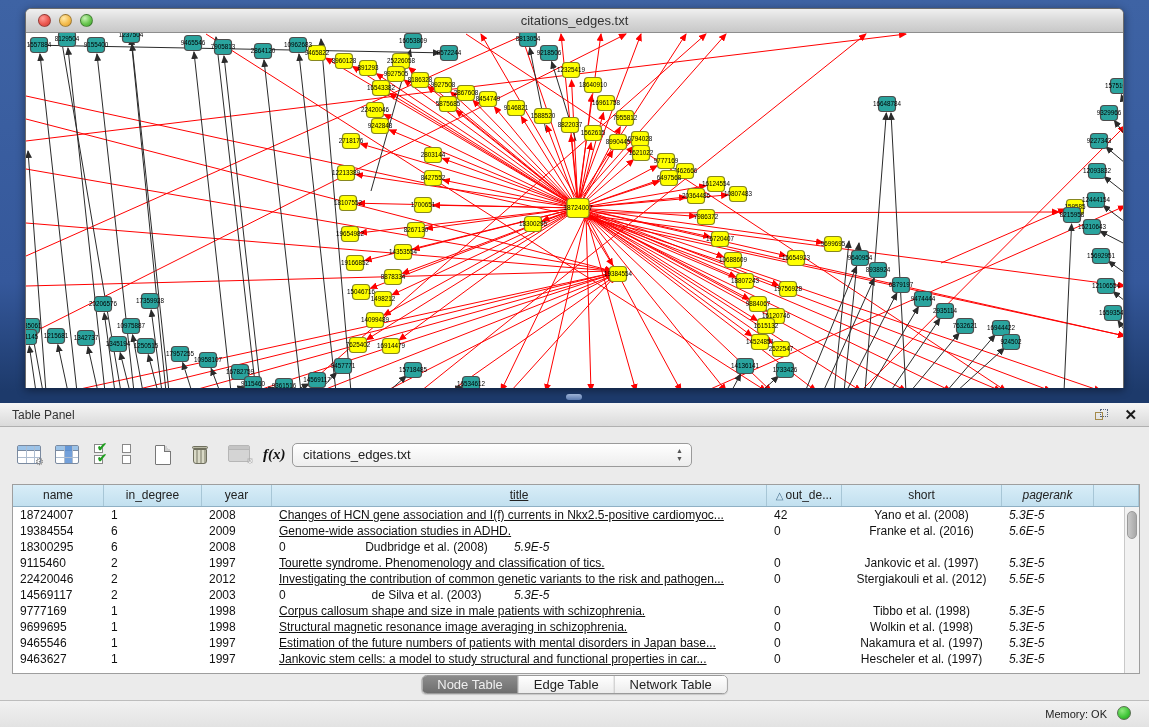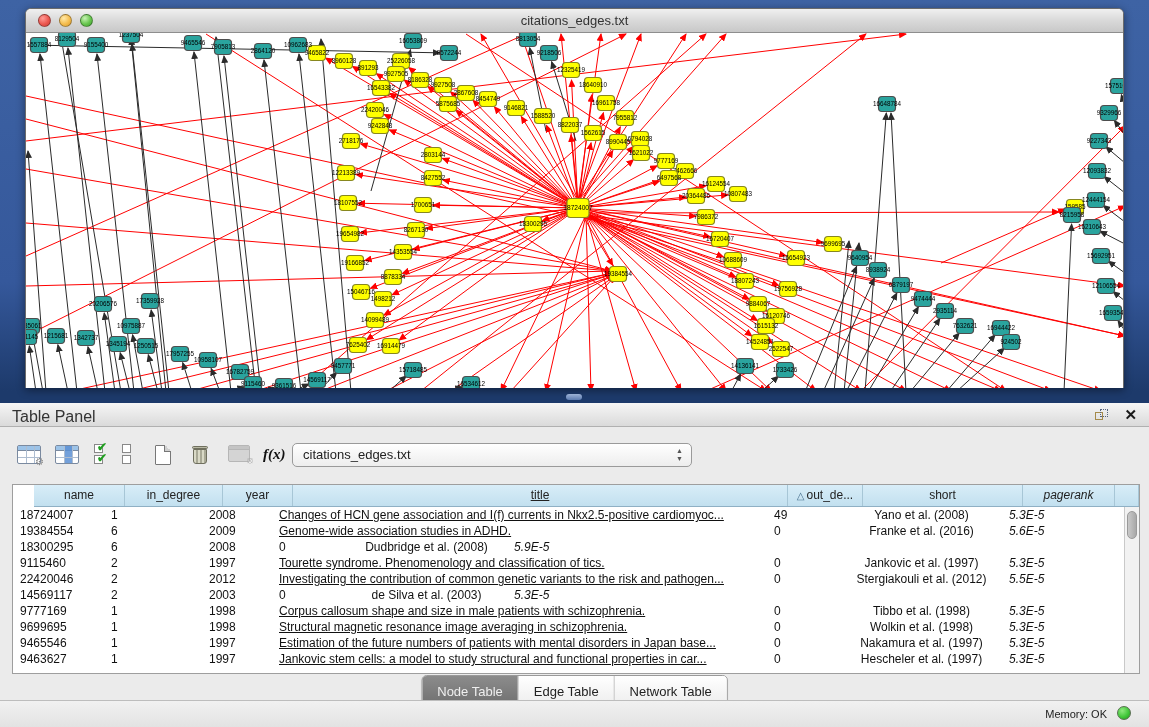--- a/index.html
+++ b/index.html
@@ -19,21 +19,21 @@
   .light.yellow { background:radial-gradient(circle at 35% 30%, #ffe9a8, #f5bd4f 55%, #d99a2b); }
   .light.green { background:radial-gradient(circle at 35% 30%, #c7f2b4, #68c64f 55%, #3f9e2f); }
   .canvas-wrap { position:absolute; left:0; top:24px; width:1097px; height:355px; background:#fff; overflow:hidden; }
   svg text { font-family:"Liberation Sans", sans-serif; }
   .splitter-handle { position:absolute; left:566px; top:394px; width:16px; height:6px; border-radius:3px;
     background:linear-gradient(180deg,#9db3d6,#5d7cb0); }
 
   
   .panel-header { position:absolute; left:0; top:403px; width:1149px; height:24px;
     background:linear-gradient(180deg,#f6f6f6,#dadada); border-bottom:1px solid #b0b0b0; }
-  .panel-header .ph-title { position:absolute; left:12px; top:5px; font-size:16px; color:#333;text-align:right; }
+  .panel-header .ph-title { position:absolute; left:12px; top:5px; font-size:12px; color:#333;text-align:right; }
   .float-icon { position:absolute; right:40px; top:6px; width:14px; height:13px; }
   .float-icon .sq1 { position:absolute; left:0; top:3px; width:8px; height:8px; border:1.5px solid #a58a4a; background:transparent; }
   .float-icon .sq2 { position:absolute; left:5px; top:0; width:8px; height:8px; border:1.5px dotted #55637d; }
   .close-x { position:absolute; right:12px; top:4px; font-size:15px; font-weight:bold; color:#1a1a1a; line-height:15px; }
 
   .panel-body { position:absolute; left:0; top:427px; width:1149px; height:273px; background:#ebebeb; }
 
   
   .toolbar { position:absolute; left:0; top:16px; height:32px; width:100%; }
   .tb-icon { position:absolute; top:2px; }
@@ -63,32 +63,32 @@
   .tblx-ic .hdr { position:absolute; left:0; top:0; right:0; height:4px; background:#b0b0b0; border-bottom:1px solid #9a9a9a; }
   .tblx-ic .x { position:absolute; right:-4px; bottom:-5px; font-size:9px; color:#888; }
   .fx-ic { font-family:"Liberation Serif", serif; font-style:italic; font-weight:bold; font-size:15px; color:#111; }
   .tbl-select { position:absolute; left:292px; top:0px; width:400px; height:24px; border:1px solid #9a9a9a; border-radius:5px;
     background:linear-gradient(180deg,#ffffff,#ededed); font-size:13px; color:#222; line-height:22px; padding-left:10px; }
   .tbl-select .stepper { position:absolute; right:8px; top:3px; display:flex; flex-direction:column; align-items:center; color:#555; }
   .tbl-select .stepper span { font-size:7px; line-height:8px; }
 
   
   .table-box { position:absolute; left:12px; top:57px; width:1128px; height:190px; background:#fff; border:1px solid #9e9e9e; }
-  .thead { display:flex; height:22px; background:linear-gradient(180deg,#d8edf8,#c2e0ef); border-bottom:1px solid #8fb0c4;margin-left:21px; }
+  .thead { display:flex; height:22px; background:linear-gradient(180deg,#d8edf8,#c2e0ef); border-bottom:1px solid #8fb0c4; }
   .th { font-size:12px; color:#222; text-align:center; line-height:21px; border-right:1px solid #a7c6d6; overflow:hidden; white-space:nowrap; }
   .sort-tri { color:#48708e; font-size:10px; margin-right:2px; }
   .trow { display:flex; height:16px; }
   .td { font-size:12px; color:#111; line-height:16px; white-space:nowrap; overflow:hidden; padding-left:7px; border-right:1px solid transparent; }
   .c0{width:91px;} .c1{width:98px;} .c2{width:70px;} .c3{width:495px;text-decoration:underline;} .c4{width:75px;} .c5{width:160px; text-align:center; padding-left:0;} .c6{width:92px;font-style:italic;} .c7{flex:1;}
   .vscroll { position:absolute; right:0px; top:22px; bottom:0; width:15px; background:#f2f2f2; border-left:1px solid #c9c9c9; }
   .vthumb { position:absolute; left:2px; top:4px; width:10px; height:28px; border-radius:5px; background:linear-gradient(90deg,#c9c9c9,#a8a8a8); border:1px solid #9a9a9a; }
 
   
   .tabs { position:absolute; left:50%; transform:translateX(-50%); top:248px; display:flex; border:1px solid #9a9a9a; border-radius:5px; overflow:hidden; background:#fff; box-shadow:0 1px 1px rgba(0,0,0,.15); }
-  .tab { font-size:13px; padding:8px 15px; color:#222; background:linear-gradient(180deg,#ffffff,#ececec); border-right:1px solid #b5b5b5; cursor:default; }
+  .tab { font-size:13px; padding:1px 15px; color:#222; background:linear-gradient(180deg,#ffffff,#ececec); border-right:1px solid #b5b5b5; cursor:default; }
   .tab:last-child { border-right:none; }
   .tab.active { background:linear-gradient(180deg,#8c8c8c,#6e6e6e); color:#efefef; }
 
   
   .statusbar { position:absolute; left:0; top:700px; width:1149px; height:44px;
     background:linear-gradient(180deg,#f1f1f1,#d9d9d9); border-top:1px solid #bdbdbd; }
   .mem-label { position:absolute; right:42px; top:7px; font-size:11px; color:#222; }
   .mem-dot { position:absolute; right:18px; top:5px; width:14px; height:14px; border-radius:50%;
     background:radial-gradient(circle at 35% 30%, #8ee97e, #3cc435 60%, #2a8f25); border:1px solid #57704f; }
 </style>
@@ -596,21 +596,21 @@
         <div class="th c5">short</div>
         <div class="th c6">pagerank</div>
         <div class="th c7"></div>
       </div>
     <div id="tbody">
         <div class="trow">
           <div class="td c0">18724007</div>
           <div class="td c1">1</div>
           <div class="td c2">2008</div>
           <div class="td c3">Changes of HCN gene association and I(f) currents in Nkx2.5-positive cardiomyoc...</div>
-          <div class="td c4">49</div>
+          <div class="td c4">42</div>
           <div class="td c5">Yano et al. (2008)</div>
           <div class="td c6">5.3E-5</div>
           <div class="td c7"></div>
         </div>
         <div class="trow">
           <div class="td c0">19384554</div>
           <div class="td c1">6</div>
           <div class="td c2">2009</div>
           <div class="td c3">Genome-wide association studies in ADHD.</div>
           <div class="td c4">0</div>

